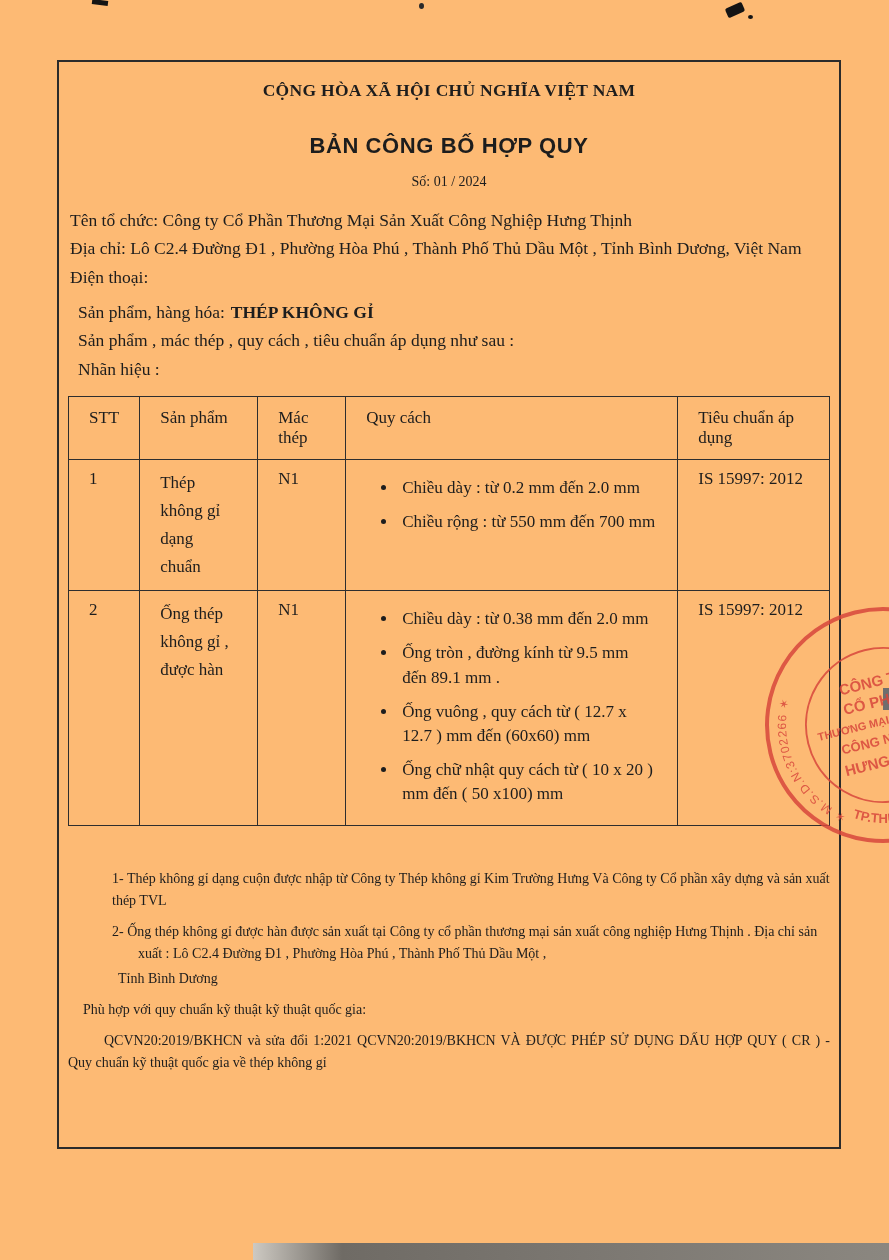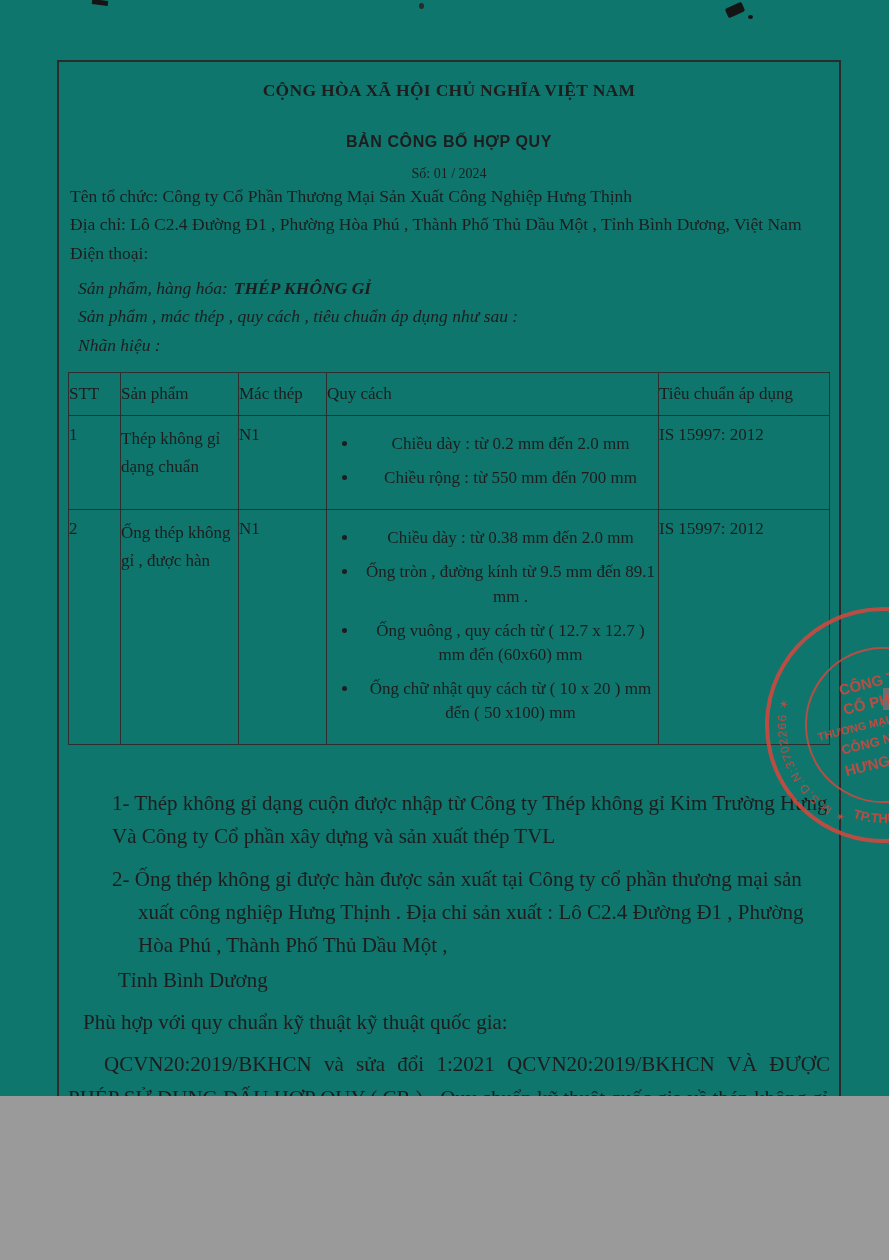--- a/index.html
+++ b/index.html
@@ -1,23 +1,23 @@
 <!DOCTYPE html>
 <html><head>
 <meta charset="utf-8">
 <style>
   * { box-sizing: border-box; margin: 0; padding: 0; }
   html, body { margin: 0; padding: 0; }
   body { background: #9a9a9a; font-family: "Liberation Serif", serif; }
 
   .page {
     position: relative;
-    width: 889px; height: 1096px;
+    width: 889px; height: 1260px;
     margin: 0 auto;
-    background: #0f766e;
+    background: #fdba74;
     overflow: hidden;
     color: #1d1d1d;
   }
 
   
   .artifact { position: absolute; background: #141414; }
   .art-a { left: 92px;  top: 0;    width: 16px; height: 5px;  transform: rotate(7deg); }
   .art-b { left: 419px; top: 3px;  width: 5px;  height: 6px;  border-radius: 50%; background:#2a2a2a; }
   .art-c { left: 726px; top: 5px;  width: 18px; height: 10px; transform: rotate(-24deg); border-radius: 2px; }
   .art-d { left: 748px; top: 15px; width: 5px;  height: 4px;  border-radius: 50%; }
@@ -37,58 +37,58 @@
   .center { text-align: center; }
   .nat-title { font-size: 17.5px; font-weight: bold; letter-spacing: .3px; }
   .motto {
     display: inline-block; margin-top: 7px;
     font-size: 16.5px; font-weight: bold;
     border-bottom: 2px solid #222; padding: 0 12px 3px 12px;
     letter-spacing: .3px;
   }
   .doc-title {
     font-family: "Liberation Sans", sans-serif;
-    font-size: 16px; font-weight: bold; letter-spacing: .6px;
+    font-size: 22px; font-weight: bold; letter-spacing: .6px;
     margin-top: 32px;
   }
   .doc-number { font-size: 14px; margin-top: 15px; }
 
-  .body-text { font-size: 17.5px; line-height: 1.62; }
+  .body-text { margin-top: 16px; font-size: 17.5px; line-height: 1.62; }
   .para { margin: 0 2px; }
   .para.gap-top { margin-top: 7px; }
-  .para.indent { margin-left: 10px; font-style: italic; }
+  .para.indent { margin-left: 10px; }
   .bold { font-weight: bold; }
   .product-label { margin-right: 6px; }
 
   table.spec {
     width: 100%; margin-top: 13px;
     border-collapse: collapse;
     font-size: 17px;
   }
   table.spec th, table.spec td {
     border: 1.5px solid #2e2e2e;
     vertical-align: top;
-    padding: 9px 0;
+    padding: 9px 20px;
     font-weight: normal;
     text-align: left;
   }
   table.spec th { padding-top: 11px; padding-bottom: 11px; }
   .col-stt  { width: 52px;  text-align: center; }
   .col-prod { width: 118px; }
   .col-grade{ width: 88px;  }
   .col-spec { width: 332px; }
   th.col-stt, td.cell-stt { text-align: center; }
   td.cell-prod { text-align: justify; line-height: 1.65; padding-left: 12px; padding-right: 14px; }
   td.cell-grade { padding-left: 18px; }
   td.cell-specs { padding-left: 14px; }
   td.cell-std { padding-left: 10px; }
-  ul.specs { list-style: disc; padding-left: 32px; margin: 2px 0; text-align: center; }
+  ul.specs { list-style: disc; padding-left: 32px; margin: 2px 0; }
   ul.specs li { margin: 7px 0 10px 0; line-height: 1.42; padding-left: 4px; }
 
-  .notes { margin-top: 42px; font-size: 21px; line-height: 1.58; }
+  .notes { margin-top: 42px; font-size: 14px; line-height: 1.58; }
   .note-1 { margin-left: 44px; margin-bottom: 9px; }
   .note-2 { margin-left: 70px; text-indent: -26px; }
   .note-2-cont { margin-left: 50px; margin-top: 2px; }
   .conformity-intro { margin-left: 15px; margin-top: 9px; }
   .conformity-detail { margin-top: 9px; text-align: justify; text-indent: 36px; line-height: 1.6; }
 
   .stamp {
     position: absolute; left: 728px; top: 570px;
     opacity: .85;
     pointer-events: none;

